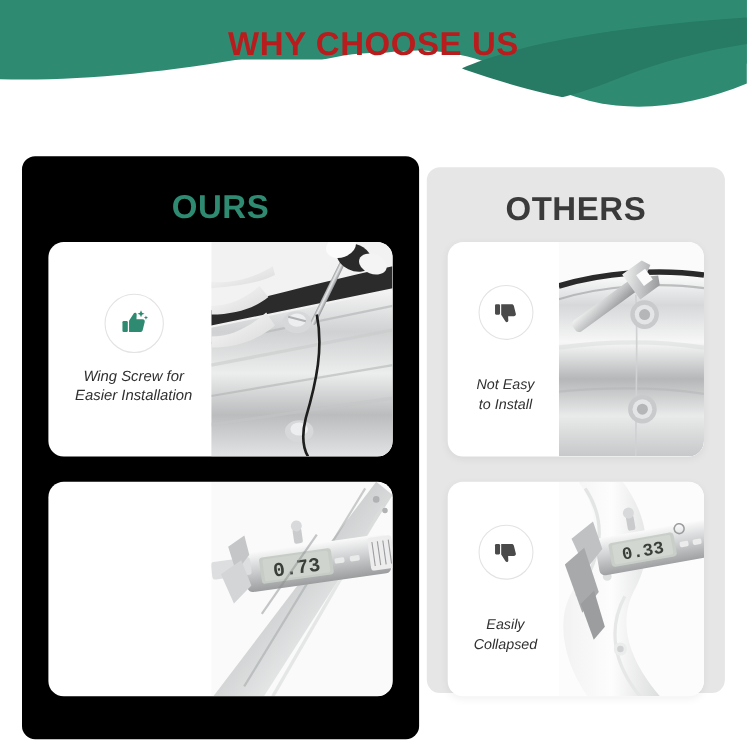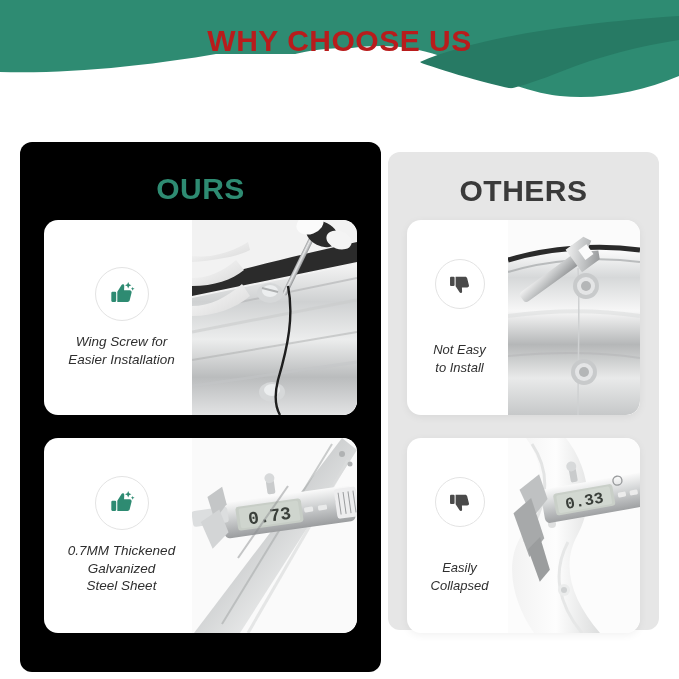--- a/index.html
+++ b/index.html
@@ -140,33 +140,20 @@
         <g>
           <ellipse cx="80" cy="172" rx="13" ry="10" fill="#d6d8d9"></ellipse>
           <ellipse cx="80" cy="170" rx="8" ry="6" fill="#eceeef"></ellipse>
         </g>
         <path d="M96 66 C102 96 96 126 86 160 C82 176 84 188 88 195" stroke="#1e1e1e" stroke-width="2.4" fill="none"></path>
       </svg>
     </div>
   </div>
 
   <div class="card card-ours c2">
-    <div class="card-text">
-      <div class="badge">
-        <svg width="30" height="30" viewBox="0 0 32 32">
-          <path d="M11 13.5 L15.5 6.5 C16.3 5.2 18.3 5.6 18.4 7.2 L18.2 12 L24.2 12 C25.6 12 26.6 13.3 26.2 14.6 L24.2 22.6 C23.9 23.7 23 24.4 21.9 24.4 L11 24.4 Z" fill="#2e8b72"></path>
-          <rect x="4.6" y="13.6" width="5.2" height="10.8" rx="1.2" fill="#2e8b72"></rect>
-          <path d="M22.6 3.2 l1 2.4 2.4 1 -2.4 1 -1 2.4 -1-2.4 -2.4-1 2.4-1 Z" fill="#2e8b72"></path>
-          <path d="M27.4 8.4 l.6 1.4 1.4.6 -1.4.6 -.6 1.4 -.6-1.4 -1.4-.6 1.4-.6 Z" fill="#2e8b72"></path>
-        </svg>
-      </div>
-      <div class="label">0.7MM Thickened
-Galvanized
-Steel Sheet</div>
-    </div>
     <div class="photo">
       <svg viewBox="0 0 165 195" preserveAspectRatio="xMidYMid slice">
         <defs>
           <linearGradient id="steel2" x1="0" y1="0" x2="1" y2="1">
             <stop offset="0" stop-color="#f6f6f6"></stop>
               <stop offset=".4" stop-color="#c9cbcc"></stop>
             <stop offset=".7" stop-color="#ebecec"></stop>
               <stop offset="1" stop-color="#b9bbbc"></stop>
           </linearGradient>
           <linearGradient id="cal2" x1="0" y1="0" x2="0" y2="1">

